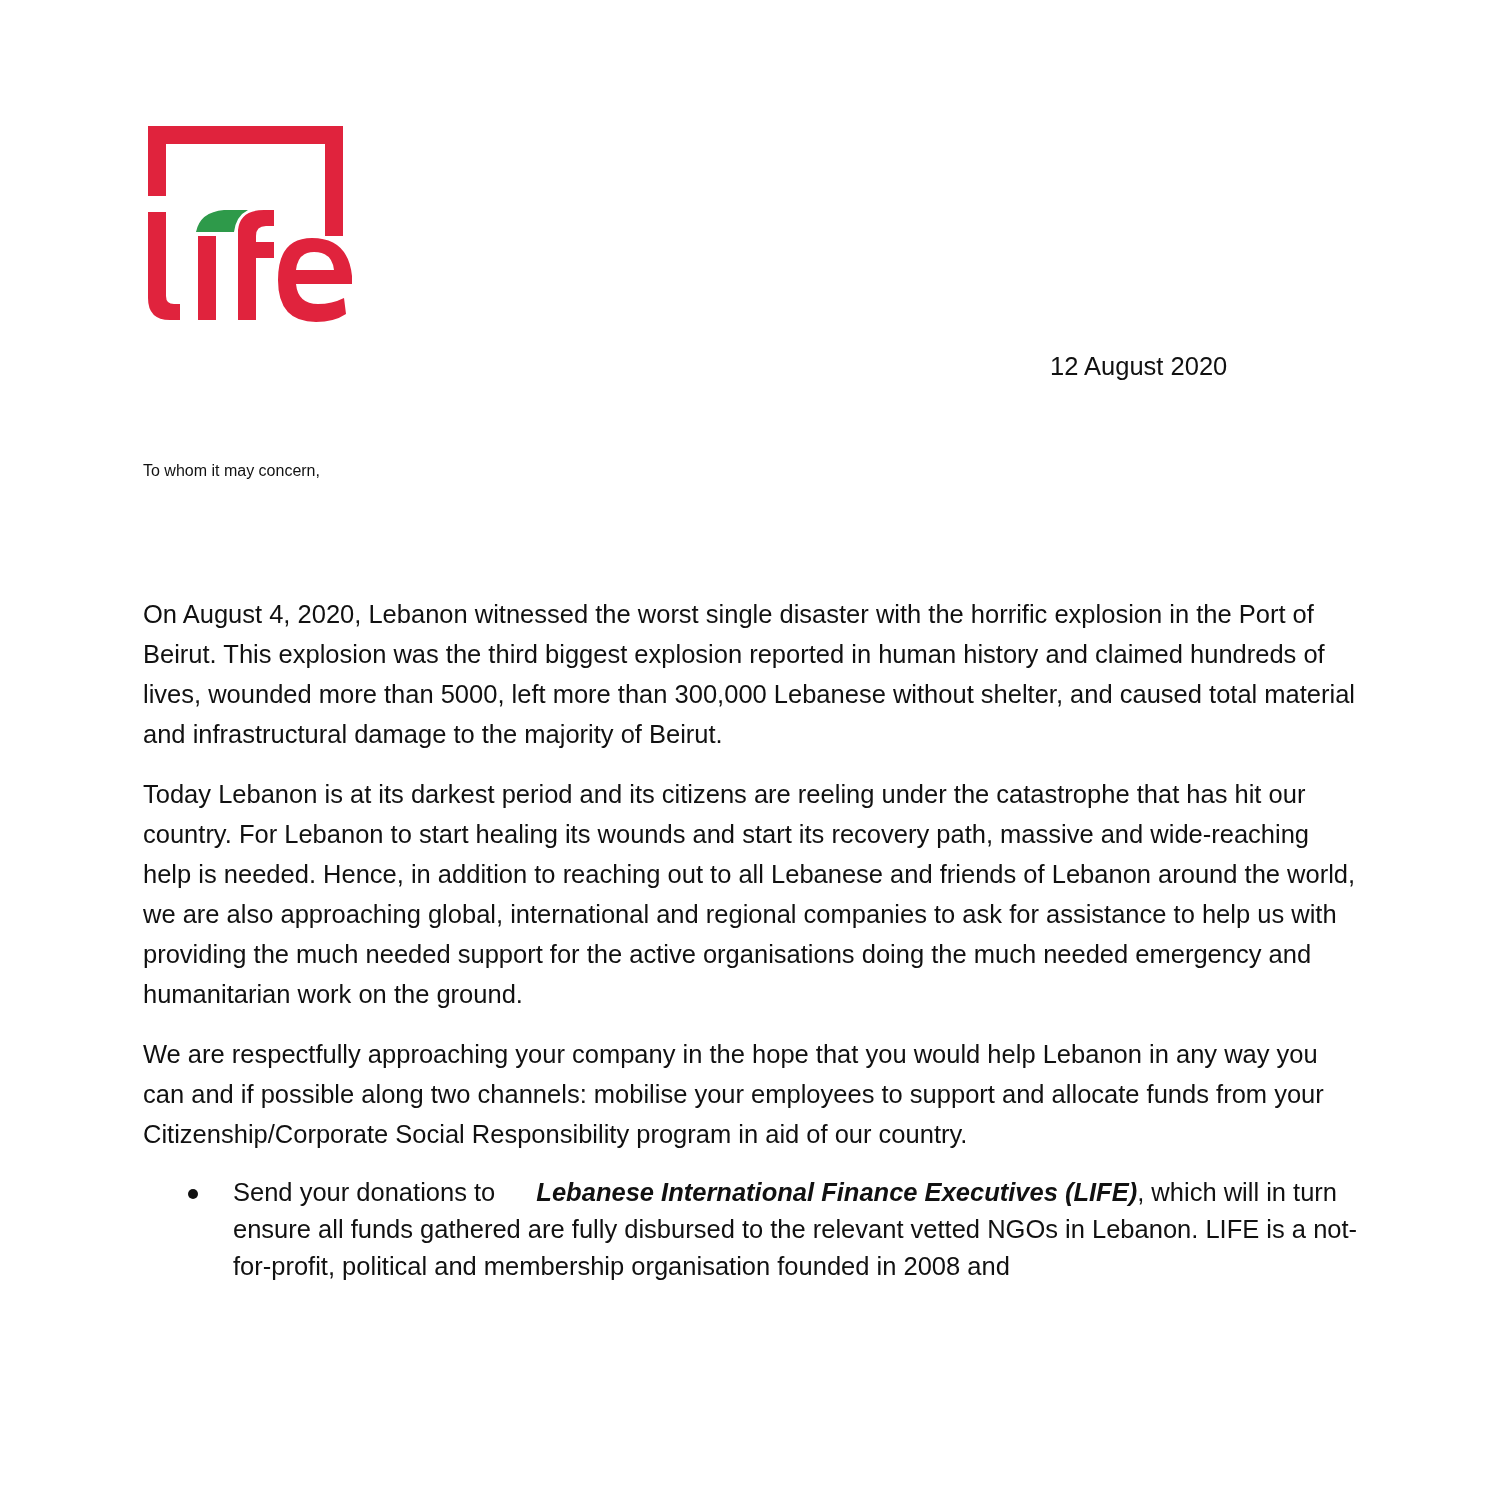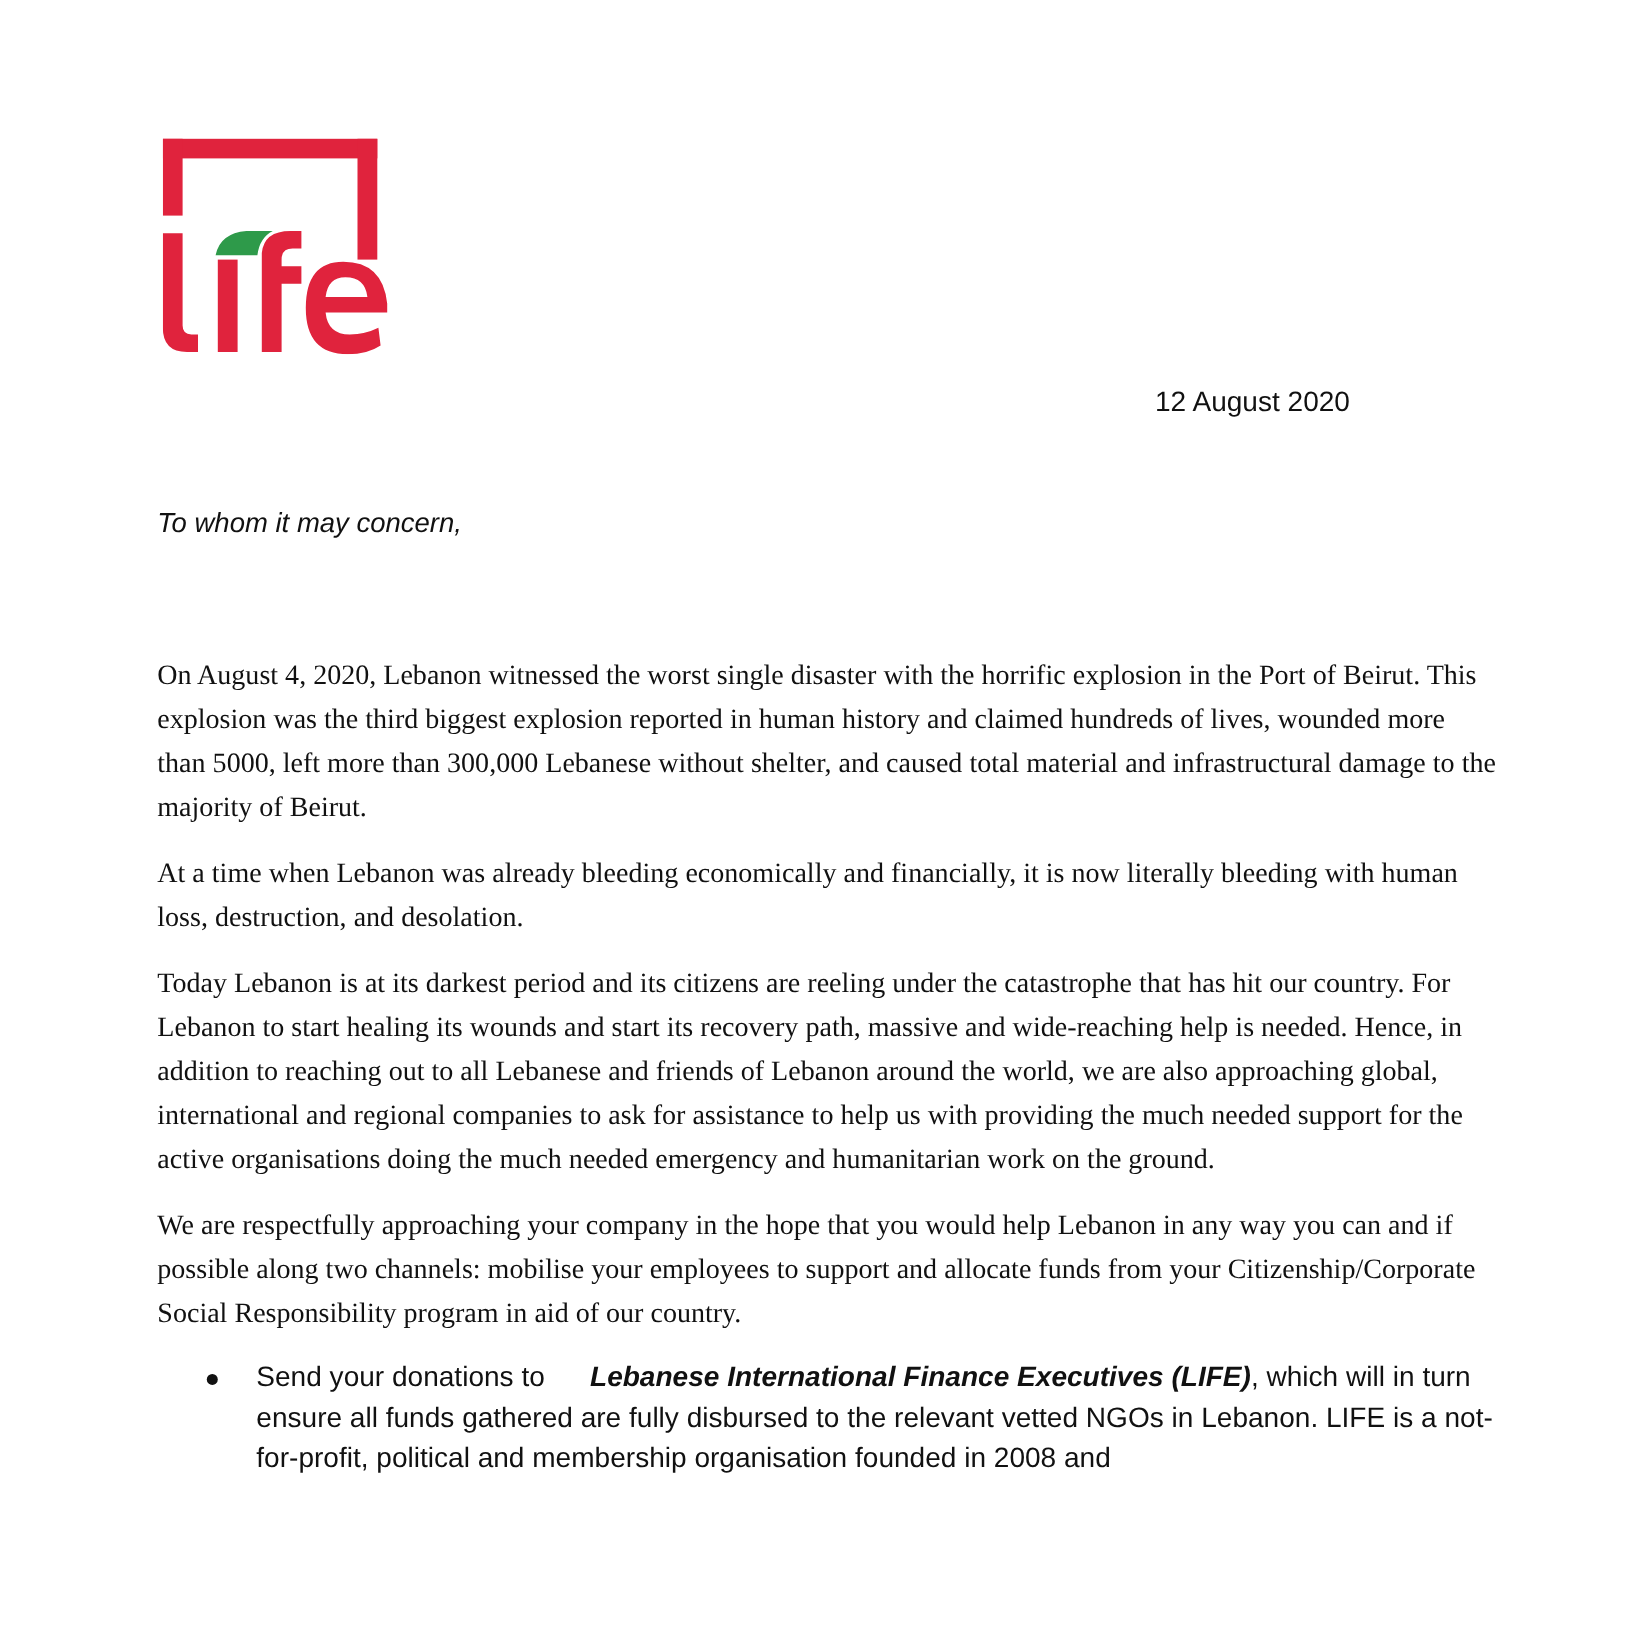--- a/index.html
+++ b/index.html
@@ -1,23 +1,23 @@
 <!DOCTYPE html>
 <html><head>
 <meta charset="utf-8">
 <style>
   html, body { margin: 0; padding: 0; background: #ffffff; }
   body { width: 1500px; height: 1500px; overflow: hidden; position: relative;
          font-family: "Liberation Sans", "DejaVu Sans", sans-serif; color: #111111; }
   .page { position: absolute; left: 0; top: 0; width: 1500px; height: 1500px; overflow: hidden; }
   .logo { position: absolute; left: 148px; top: 126px; width: 206px; height: 196px; }
   .date { position: absolute; left: 1050px; top: 352px; font-size: 25.5px; letter-spacing: 0px; }
-  .salutation { position: absolute; left: 143px; top: 462px; font-size: 25px; font-style: italic; }
+  .salutation { position: absolute; left: 143px; top: 462px; font-size: 16px; }
   .body-text { position: absolute; left: 143px; top: 594px; width: 1220px; font-size: 25.5px; line-height: 40px; }
-  .para { margin: 0 0 20px 0; font-family: Liberation Serif, serif; }
+  .para { margin: 0 0 20px 0; }
   .bullets { margin: 0; padding: 0; list-style: none; }
   .bullet-item { position: relative; padding-left: 90px; margin-top: 1px; line-height: 37px; }
   .bullet-dot { position: absolute; left: 45px; top: 15px; width: 10px; height: 10px; border-radius: 50%; background: #111; }
   .bold-italic { font-weight: bold; font-style: italic; margin-left: 34px; }
   .para-narrow { width: 1100px; }
 </style>
 </head>
 <body>
 
 <div class="page">
@@ -38,21 +38,20 @@
 
     <path d="M164 112 Q200 112 204 150 L204 158 L148 158 Q150 178 170 178 Q184 178 196 172 L198 188 Q186 196 168 196 Q130 196 130 154 Q130 112 164 112 Z M148 144 L186 144 Q184 126 166 126 Q150 126 148 144 Z" fill="#e0233d" fill-rule="evenodd"></path>
   </svg>
 
   <div class="date">12 August 2020</div>
 
   <div class="salutation">To whom it may concern,</div>
 
   <div class="body-text">
     <p class="para">On August 4, 2020, Lebanon witnessed the worst single disaster with the horrific explosion in the Port of Beirut. This explosion was the third biggest explosion reported in human history and claimed hundreds of lives, wounded more than 5000, left more than 300,000 Lebanese without shelter, and caused total material and infrastructural damage to the majority of Beirut.</p>
-    <p class="para">At a time when Lebanon was already bleeding economically and financially, it is now literally bleeding with human loss, destruction, and desolation.</p>
     <p class="para">Today Lebanon is at its darkest period and its citizens are reeling under the catastrophe that has hit our country. For Lebanon to start healing its wounds and start its recovery path, massive and wide-reaching help is needed. Hence, in addition to reaching out to all Lebanese and friends of Lebanon around the world, we are also approaching global, international and regional companies to ask for assistance to help us with providing the much needed support for the active organisations doing the much needed emergency and humanitarian work on the ground.</p>
     <p class="para">We are respectfully approaching your company in the hope that you would help Lebanon in any way you can and if possible along two channels: mobilise your employees to support and allocate funds from your Citizenship/Corporate Social Responsibility program in aid of our country.</p>
     <ul class="bullets">
       <li class="bullet-item">
         <span class="bullet-dot"></span>
         <span>Send your donations to </span><span class="bold-italic">Lebanese International Finance Executives (LIFE)</span><span>, which will in turn ensure all funds gathered are fully disbursed to the relevant vetted NGOs in Lebanon. LIFE is a not-for-profit, political and membership organisation founded in 2008 and</span>
       </li>
     </ul>
   </div>
 

